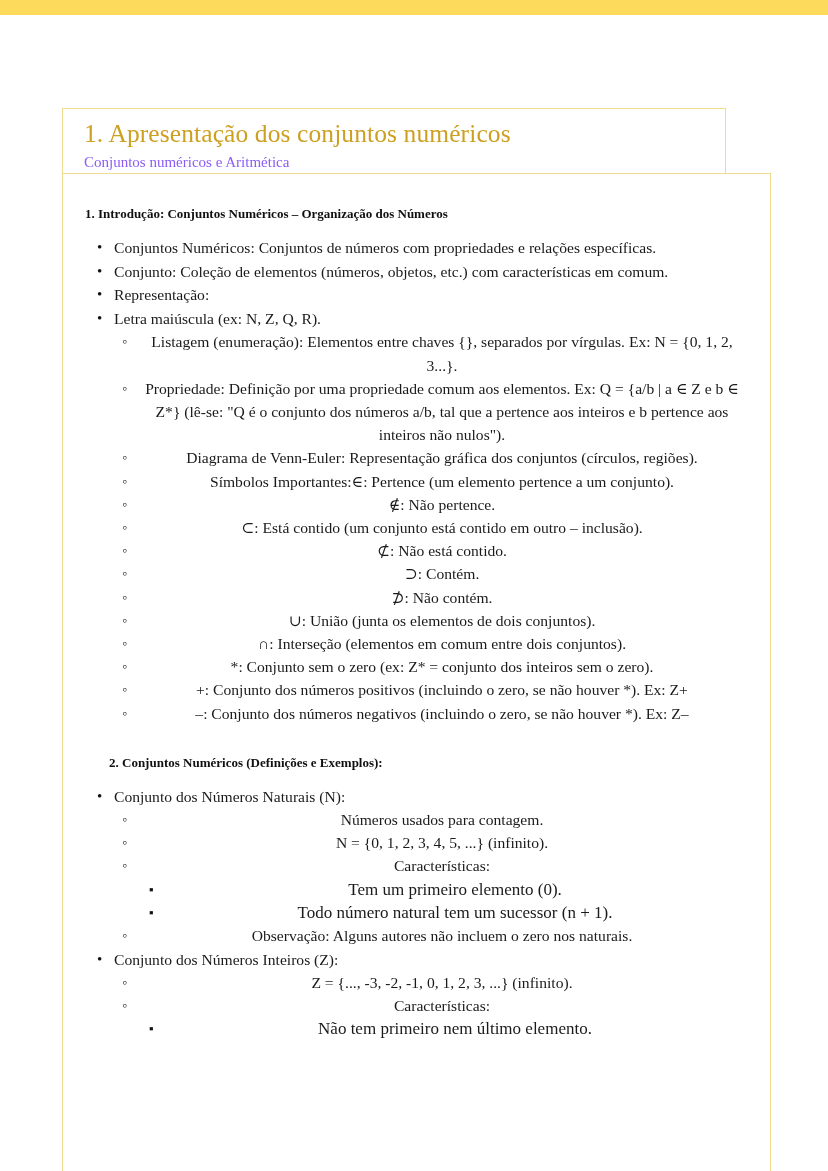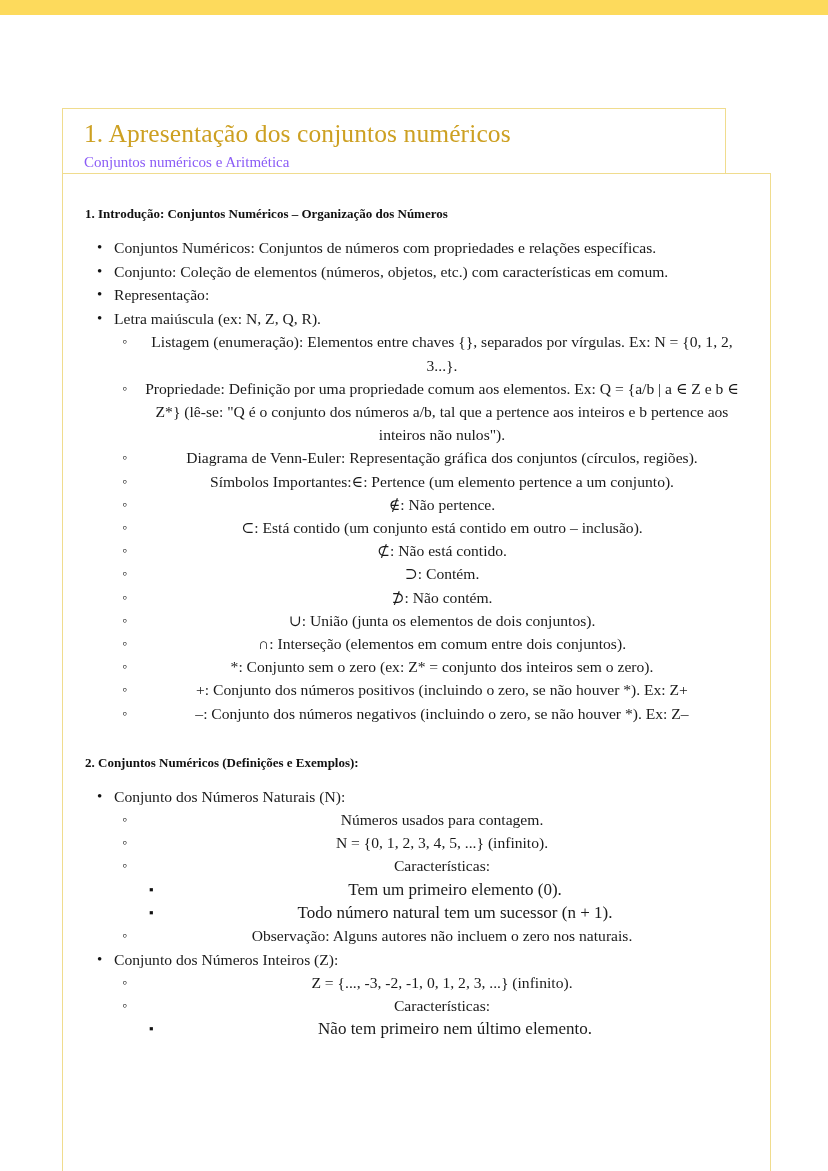--- a/index.html
+++ b/index.html
@@ -67,21 +67,21 @@
     overflow: hidden;
   }
 
   .sec-heading {
     font-size: 13px;
     font-weight: bold;
     line-height: 20px;
     color: #111111;
     margin: 0 0 6px 0;
   }
-  .sec-heading.second { margin-top: 28px; }
+  .sec-heading.second { margin-top: 28px; margin-left: 24px; }
 
   ul {
     margin: 0;
     padding: 0;
     list-style: none;
   }
   .lvl1 { margin: 12px 0 0 0; }
   .lvl1 > li {
     position: relative;
     padding-left: 29px;

